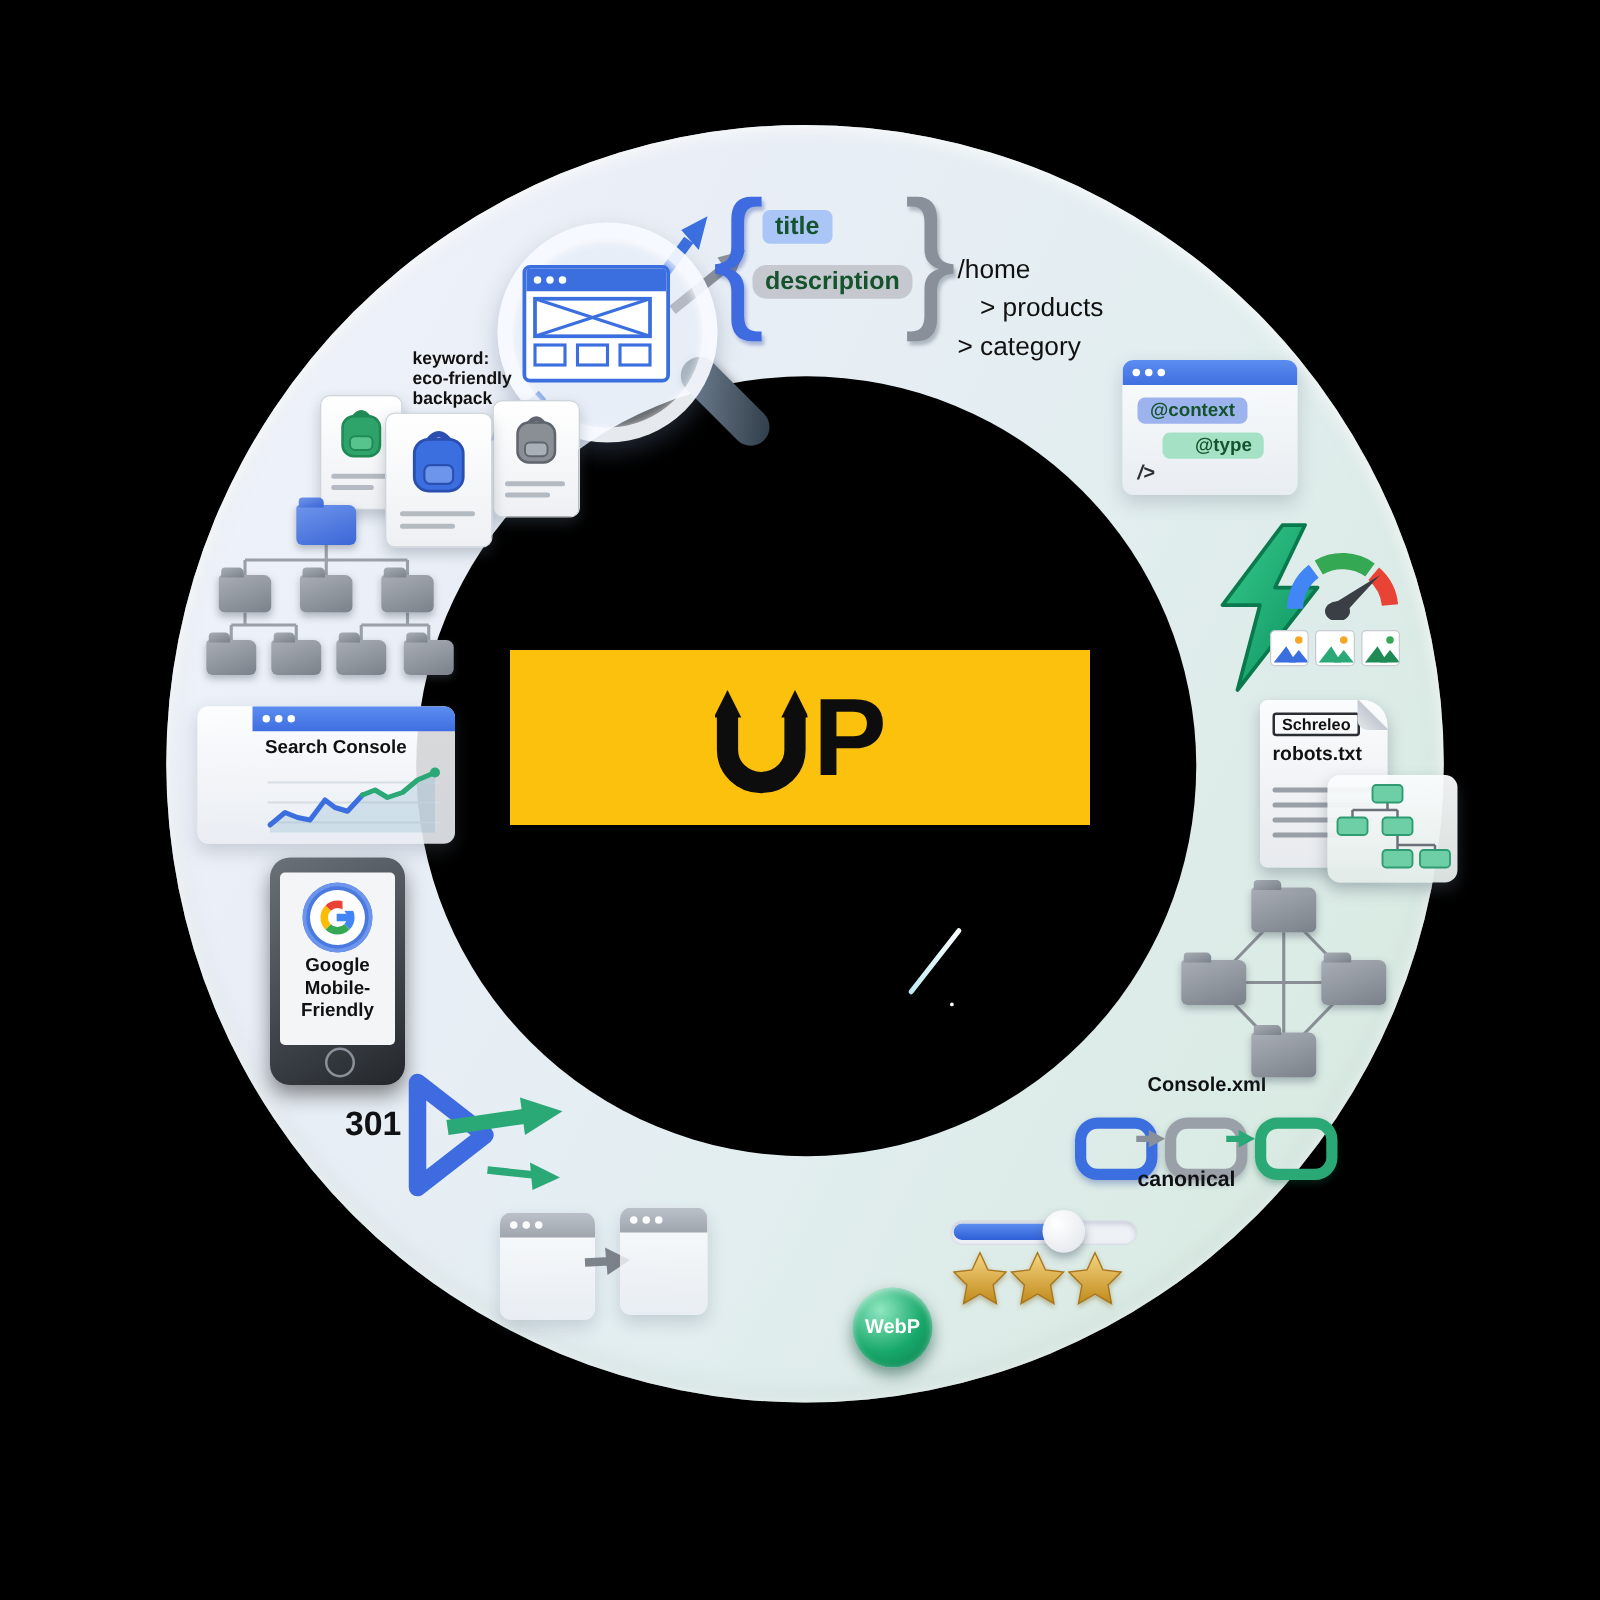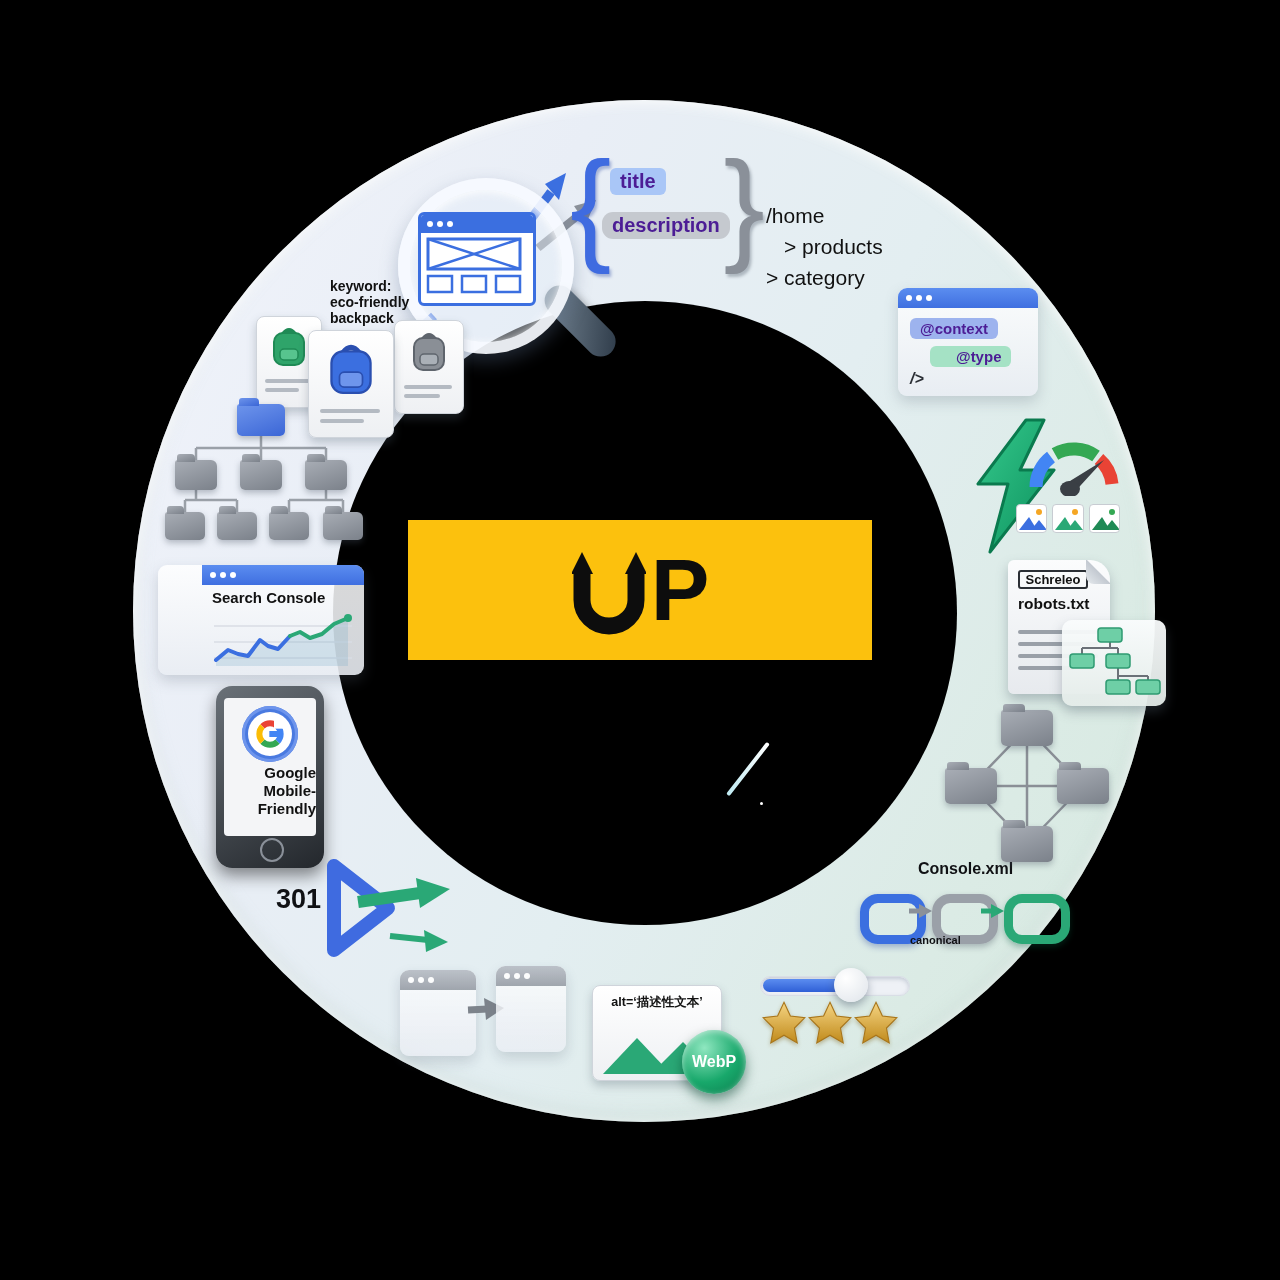--- a/index.html
+++ b/index.html
@@ -19,21 +19,21 @@
           display:flex;align-items:center;justify-content:center;}
   #banner .ltr{font-size:88px;font-weight:800;letter-spacing:6px;color:#0d0d0d;line-height:1;}
   
   .win{border-radius:9px;background:linear-gradient(180deg,rgba(255,255,255,.85),rgba(233,237,243,.9));
        box-shadow:0 6px 14px rgba(90,105,120,.25);overflow:hidden;}
   .tb{height:20px;display:flex;align-items:center;padding-left:8px;}
   .tb.blue{background:linear-gradient(#5b8df0,#3f6fe0);}
   .tb.gray{background:linear-gradient(#b9bec6,#9aa0a8);}
   .dots{width:6px;height:6px;border-radius:50%;background:#fff;box-shadow:10px 0 0 #fff,20px 0 0 #fff;}
   
-  .chip{display:inline-block;border-radius:6px;padding:2px 10px;font-weight:700;color:#4c1d95;}
+  .chip{display:inline-block;border-radius:6px;padding:2px 10px;font-weight:700;color:#14532d;}
   
   .folder{position:absolute;background:linear-gradient(160deg,#a9aeb6,#7b818a);
           border-radius:3px 6px 5px 5px;box-shadow:0 3px 6px rgba(70,80,95,.35);}
   .folder::before{content:"";position:absolute;top:-6px;left:2px;width:42%;height:8px;
           background:inherit;border-radius:3px 4px 0 0;}
   .folder.blue{background:linear-gradient(160deg,#6e95ec,#3b66d6);}
   
   .card{position:absolute;background:linear-gradient(180deg,#ffffff,#eef0f3);
         border:1px solid #cfd4db;border-radius:8px;box-shadow:0 5px 10px rgba(80,95,110,.3);}
   .bar{position:absolute;height:4px;border-radius:2px;background:#b4bac2;}
@@ -158,21 +158,21 @@
       <line x1="4" y1="50" x2="142" y2="50" stroke="#d8dde4" stroke-width="1.5"></line>
       <path d="M6,52 L18,42 28,46 38,48 50,32 58,38 68,41 80,28 90,24 100,30 112,26 124,16 138,10 L138,58 6,58 Z" fill="rgba(120,170,200,.25)" stroke="none"></path>
       <polyline points="6,52 18,42 28,46 38,48 50,32 58,38 68,41 80,28" fill="none" stroke="#3b6fe0" stroke-width="4" stroke-linejoin="round" stroke-linecap="round"></polyline>
       <polyline points="80,28 90,24 100,30 112,26 124,16 138,10" fill="none" stroke="#2aa876" stroke-width="4" stroke-linejoin="round" stroke-linecap="round"></polyline>
       <circle cx="138" cy="10" r="4" fill="#2aa876"></circle>
     </svg>
   </div>
 
   <div class="abs" style="left:216px;top:686px;width:108px;height:182px;border-radius:16px;
        background:linear-gradient(150deg,#6a7178,#23272c);box-shadow:0 8px 16px rgba(0,0,0,.45);">
-    <div class="abs" style="left:8px;top:12px;width:92px;height:138px;background:#f4f5f7;border-radius:4px;text-align:right;">
+    <div class="abs" style="left:8px;top:12px;width:92px;height:138px;background:#f4f5f7;border-radius:4px;text-align:center;">
       <div style="margin:8px auto 2px;width:56px;height:56px;border-radius:50%;background:#4a7ae0;
            box-shadow:0 0 0 3px #6e95ec inset;display:flex;align-items:center;justify-content:center;">
         <div style="width:44px;height:44px;border-radius:50%;background:#fff;display:flex;align-items:center;justify-content:center;">
           <svg width="32" height="32" viewBox="0 0 48 48">
             <path d="M12.7,12.7 A16,16 0 0 1 35.3,12.7" fill="none" stroke="#EA4335" stroke-width="9"></path>
             <path d="M35.3,12.7 A16,16 0 0 1 35.3,35.3" fill="none" stroke="#4285F4" stroke-width="9"></path>
             <path d="M35.3,35.3 A16,16 0 0 1 12.7,35.3" fill="none" stroke="#34A853" stroke-width="9"></path>
             <path d="M12.7,35.3 A16,16 0 0 1 12.7,12.7" fill="none" stroke="#FBBC05" stroke-width="9"></path>
             <rect x="30" y="2" width="16" height="14" fill="#fff"></rect>
             <rect x="23" y="19.5" width="18" height="9" fill="#4285F4"></rect>
@@ -207,27 +207,20 @@
       <line x1="2" y1="14" x2="22" y2="13" stroke="#7d838b" stroke-width="7"></line>
       <polygon points="38,12 18,2 20,24" fill="#7d838b"></polygon>
     </svg>
     <div class="win abs" style="left:96px;top:4px;width:70px;height:86px;opacity:.92;">
       <div class="tb gray">
           <span class="dots"></span>
         </div>
     </div>
   </div>
 
-  <div class="card abs" style="left:592px;top:985px;width:128px;height:94px;z-index:3;">
-    <div style="padding:8px 4px 0;text-align:center;font-size:12.5px;font-weight:700;">alt=‘描述性文本’</div>
-    <svg class="abs" style="left:6px;bottom:6px;" width="116" height="44">
-      <polygon points="4,44 38,8 72,44" fill="#2aa876"></polygon>
-      <polygon points="52,44 84,12 116,44" fill="#2aa876"></polygon>
-    </svg>
-  </div>
   <div class="abs" style="left:682px;top:1030px;width:64px;height:64px;border-radius:50%;z-index:4;
        background:radial-gradient(circle at 35% 28%,#8fe7c0,#18a86b 55%,#0b7a4c 100%);
        box-shadow:0 6px 12px rgba(0,60,40,.5), inset 0 2px 6px rgba(255,255,255,.6);
        display:flex;align-items:center;justify-content:center;">
     <span style="color:#fff;font-weight:700;font-size:16px;">WebP</span>
   </div>
 
   <div class="abs" style="left:760px;top:972px;width:148px;height:30px;">
     <div class="abs" style="left:0;top:4px;width:148px;height:18px;border-radius:10px;background:#eef1f6;
          border:1px solid #d9dee6;box-shadow:inset 0 2px 4px rgba(120,135,155,.35);"></div>
@@ -260,21 +253,21 @@
     <svg class="abs" style="left:48px;top:42px;" width="26" height="18">
       <line x1="1" y1="9" x2="13" y2="9" stroke="#8a9099" stroke-width="5"></line>
         <polygon points="24,9 11,2 11,16" fill="#8a9099"></polygon>
     </svg>
     <div class="link" style="left:72px;top:34px;width:48px;height:32px;border:9px solid #9aa0a8;box-shadow:0 3px 6px rgba(70,80,95,.35);"></div>
     <svg class="abs" style="left:120px;top:42px;" width="26" height="18">
       <line x1="1" y1="9" x2="13" y2="9" stroke="#2aa876" stroke-width="5"></line>
         <polygon points="24,9 11,2 11,16" fill="#2aa876"></polygon>
     </svg>
     <div class="link" style="left:144px;top:34px;width:48px;height:32px;border:9px solid #2aa876;box-shadow:0 3px 6px rgba(10,90,60,.35);"></div>
-    <span class="txt" style="left:50px;top:74px;font-size:11px;text-align:right;">canonical</span>
+    <span class="txt" style="left:50px;top:74px;font-size:17px;text-align:right;">canonical</span>
   </div>
 
   <div class="abs" style="left:945px;top:702px;width:165px;height:168px;">
     <svg class="abs" style="left:0;top:0;" width="165" height="168">
       <path d="M82,26 L26,84 M82,26 L138,84 M26,84 L82,142 M138,84 L82,142 M82,26 L82,142 M26,84 L138,84" fill="none" stroke="#8a8f96" stroke-width="2.5"></path>
     </svg>
     <div class="folder" style="left:56px;top:8px;width:52px;height:36px;"></div>
     <div class="folder" style="left:0px;top:66px;width:52px;height:36px;"></div>
     <div class="folder" style="left:112px;top:66px;width:52px;height:36px;"></div>
     <div class="folder" style="left:56px;top:124px;width:52px;height:36px;"></div>

